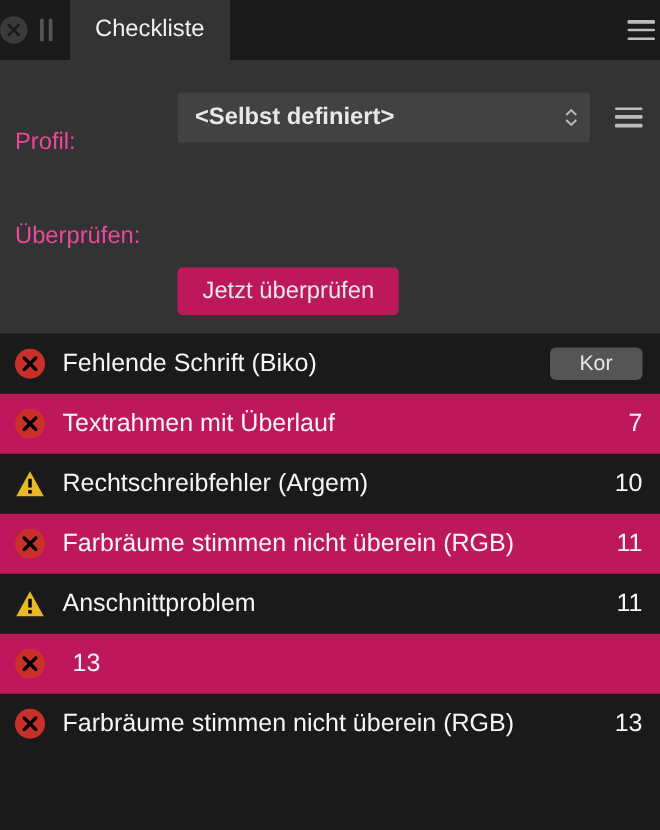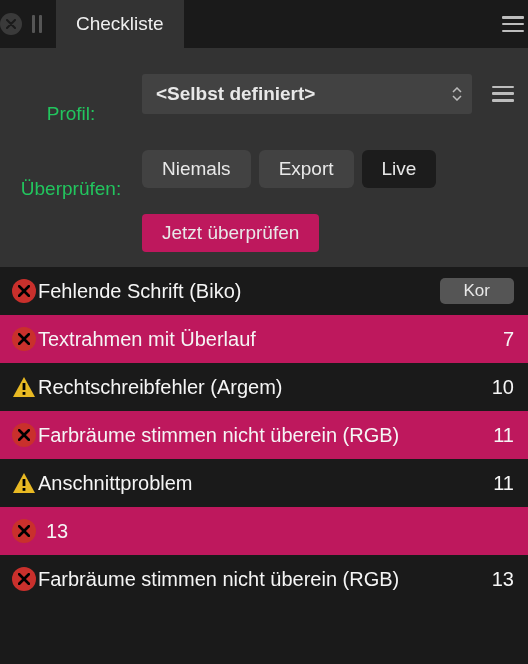--- a/index.html
+++ b/index.html
@@ -63,23 +63,23 @@
     padding: 14px 12px 14px 12px;
   }
   .row {
     display: flex;
     align-items: center;
     margin-bottom: 12px;
   }
   .row:last-child { margin-bottom: 0; }
   .row-label {
     width: 130px;
-    text-align: center;
-    font-size: 19px;
-    color: #22c55e;
+    text-align: left;
+    font-size: 19px;
+    color: #ec4899;
     padding-right: 12px;
     flex-shrink: 0;
     margin-top: 41px;
   }
   .profile-select {
     flex: 1;
     display: flex;
     align-items: center;
     background: #424242;
     height: 40px;
@@ -129,20 +129,21 @@
     border: none;
   }
   .list {
     background: #1a1a1a;
   }
   .item {
     display: flex;
     align-items: center;
     padding: 8px 14px 8px 10px;
     min-height: 48px;
+    gap: 12px;
   }
   .item.alt { background: #be185d; }
   .icon-col {
     width: 28px; height: 28px;
     flex-shrink: 0;
     display: flex; align-items: center; justify-content: center;
   }
   .icon-error {
     width: 24px; height: 24px; border-radius: 50%;
     background: #c9302c;
@@ -217,25 +218,20 @@
       <div class="hamburger">
           <span></span>
           <span></span>
           <span></span>
         </div>
     </div>
   </div>
 
   <div class="row">
     <div class="row-label">Überprüfen:</div>
-    <div class="seg-group">
-      <button class="seg-btn">Niemals</button>
-      <button class="seg-btn">Export</button>
-      <button class="seg-btn active">Live</button>
-    </div>
   </div>
 
   <div class="row">
     <div class="row-label"></div>
     <button class="btn-check">Jetzt überprüfen</button>
   </div>
 </div>
 
 <div class="list">
   <div class="item">

